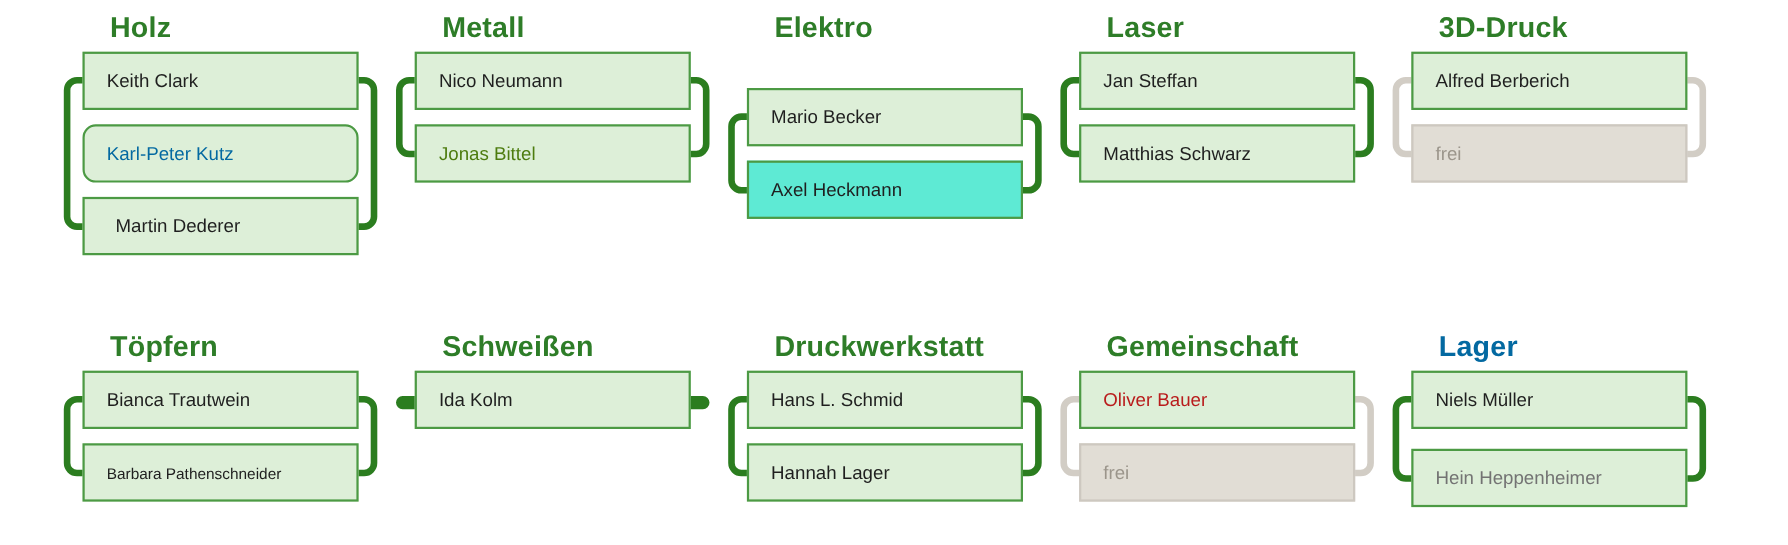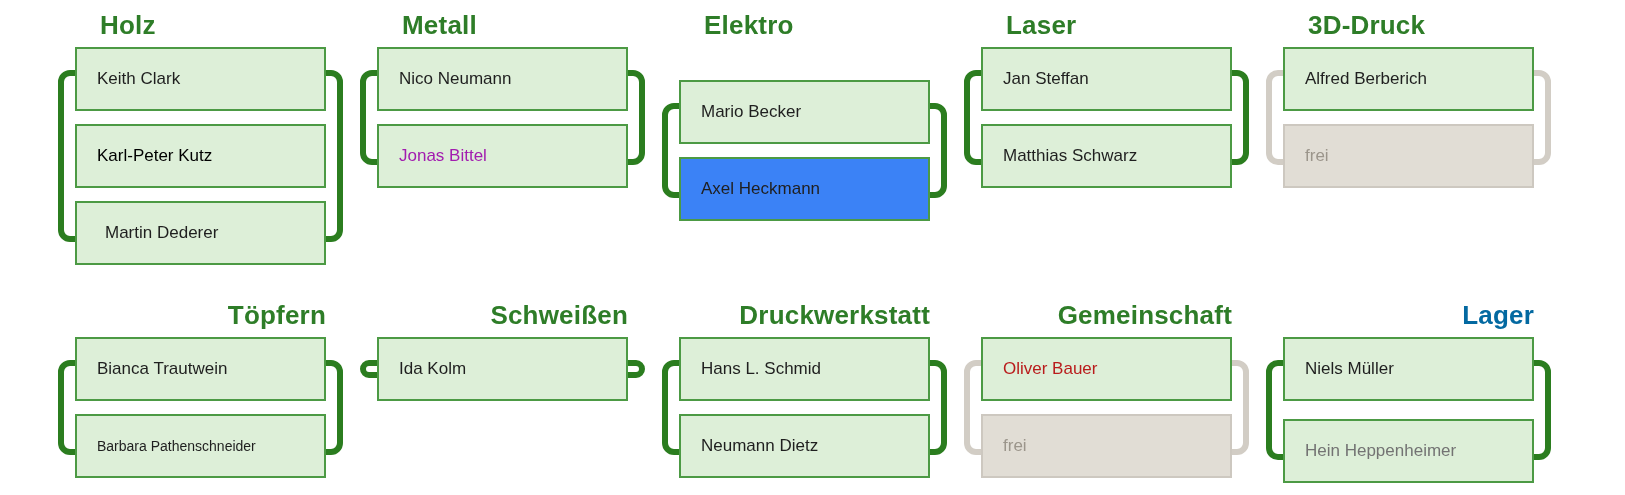--- a/index.html
+++ b/index.html
@@ -15,21 +15,21 @@
     background: #ffffff;
     overflow: hidden;
   }
   .row {
     position: absolute;
     left: 75px;
     display: flex;
     gap: 51px;
   }
   .row-1 { top: 12px; }
-  .row-2 { top: 302px; text-align: right; }
+  .row-2 { top: 302px; }
 
   .group {
     width: 251px;
     position: relative;
     flex: 0 0 auto;
   }
   .group-title {
     margin: 0 0 9px 25px;
     font-size: 26px;
     line-height: 26px;
@@ -47,21 +47,21 @@
     top: 23px;
     bottom: 23px;
     border: 6px solid;
     border-radius: 12px;
     z-index: 0;
   }
   .slot {
     position: relative;
     z-index: 1;
     box-sizing: border-box;
-    height: 64px;
+    height: 53px;
     margin-bottom: 13px;
     border: 2px solid;
     display: flex;
     align-items: center;
     padding: 0 10px 0 20px;
     font-size: 17px;
     white-space: nowrap;
     overflow: hidden;
   }
   .slot:last-child { margin-bottom: 0; }
@@ -70,38 +70,38 @@
 </head>
 <body>
 
 <div id="board" style="background: rgb(255, 255, 255);">
   <div class="row row-1">
       <div class="group">
         <div class="group-title" style="color: rgb(46, 125, 40);">Holz</div>
         <div class="slots">
           <div class="bracket" style="border-color: rgb(43, 125, 31);"></div>
           <div class="slot" style="background: rgb(221, 239, 216); border-color: rgb(76, 154, 68); color: rgb(31, 31, 31);">Keith Clark</div>
-          <div class="slot" style="background: rgb(221, 239, 216); border-color: rgb(76, 154, 68); color: #000000;">Karl-Peter Kutz</div>
+          <div class="slot" style="background: rgb(221, 239, 216); border-color: rgb(76, 154, 68); color: #0369a1; border-radius: 12px;">Karl-Peter Kutz</div>
           <div class="slot" style="background: rgb(221, 239, 216); border-color: rgb(76, 154, 68); color: rgb(31, 31, 31); padding-left: 28px;">Martin Dederer</div>
         </div>
       </div>
       <div class="group">
         <div class="group-title" style="color: rgb(46, 125, 40);">Metall</div>
         <div class="slots">
           <div class="bracket" style="border-color: rgb(43, 125, 31);"></div>
           <div class="slot" style="background: rgb(221, 239, 216); border-color: rgb(76, 154, 68); color: rgb(31, 31, 31);">Nico Neumann</div>
-          <div class="slot" style="background: rgb(221, 239, 216); border-color: rgb(76, 154, 68); color: #a21caf;">Jonas Bittel</div>
+          <div class="slot" style="background: rgb(221, 239, 216); border-color: rgb(76, 154, 68); color: #4d7c0f;">Jonas Bittel</div>
         </div>
       </div>
       <div class="group">
         <div class="group-title" style="color: rgb(46, 125, 40);">Elektro</div>
         <div class="slots">
           <div class="bracket" style="border-color: rgb(43, 125, 31);"></div>
           <div class="slot" style="background: rgb(221, 239, 216); border-color: rgb(76, 154, 68); color: rgb(31, 31, 31); margin-top: 42px;">Mario Becker</div>
-          <div class="slot" style="background: #3b82f6; border-color: rgb(76, 154, 68); color: rgb(31, 31, 31); text-align: right;">Axel Heckmann</div>
+          <div class="slot" style="background: #5eead4; border-color: rgb(76, 154, 68); color: rgb(31, 31, 31); text-align: right;">Axel Heckmann</div>
         </div>
       </div>
       <div class="group">
         <div class="group-title" style="color: rgb(46, 125, 40);">Laser</div>
         <div class="slots">
           <div class="bracket" style="border-color: rgb(43, 125, 31);"></div>
           <div class="slot" style="background: rgb(221, 239, 216); border-color: rgb(76, 154, 68); color: rgb(31, 31, 31);">Jan Steffan</div>
           <div class="slot" style="background: rgb(221, 239, 216); border-color: rgb(76, 154, 68); color: rgb(31, 31, 31);">Matthias Schwarz</div>
         </div>
       </div>
@@ -128,21 +128,21 @@
         <div class="slots">
           <div class="bracket" style="border-color: rgb(43, 125, 31);"></div>
           <div class="slot" style="background: rgb(221, 239, 216); border-color: rgb(76, 154, 68); color: rgb(31, 31, 31);">Ida Kolm</div>
         </div>
       </div>
       <div class="group">
         <div class="group-title" style="color: rgb(46, 125, 40);">Druckwerkstatt</div>
         <div class="slots">
           <div class="bracket" style="border-color: rgb(43, 125, 31);"></div>
           <div class="slot" style="background: rgb(221, 239, 216); border-color: rgb(76, 154, 68); color: rgb(31, 31, 31);">Hans L. Schmid</div>
-          <div class="slot" style="background: rgb(221, 239, 216); border-color: rgb(76, 154, 68); color: rgb(31, 31, 31);">Neumann Dietz</div>
+          <div class="slot" style="background: rgb(221, 239, 216); border-color: rgb(76, 154, 68); color: rgb(31, 31, 31);">Hannah Lager</div>
         </div>
       </div>
       <div class="group">
         <div class="group-title" style="color: rgb(46, 125, 40);">Gemeinschaft</div>
         <div class="slots">
           <div class="bracket" style="border-color: rgb(210, 205, 197);"></div>
           <div class="slot" style="background: rgb(221, 239, 216); border-color: rgb(76, 154, 68); color: #b91c1c;">Oliver Bauer</div>
           <div class="slot" style="background: rgb(225, 221, 213); border-color: rgb(205, 200, 192); color: rgb(155, 149, 139);">frei</div>
         </div>
       </div>

